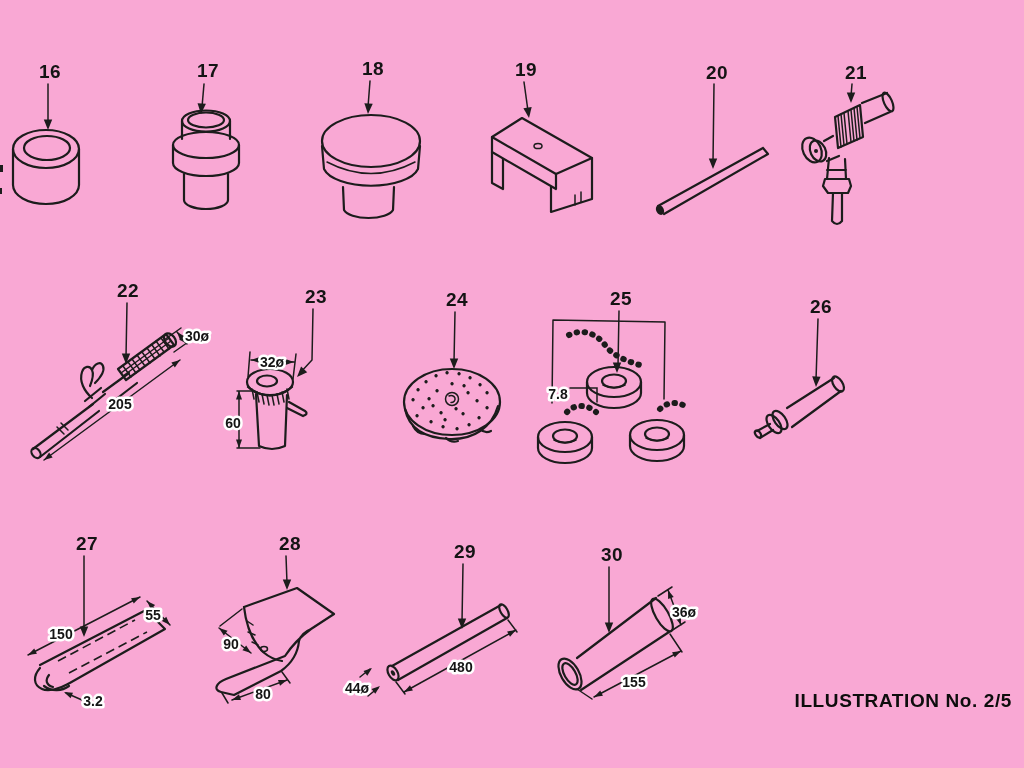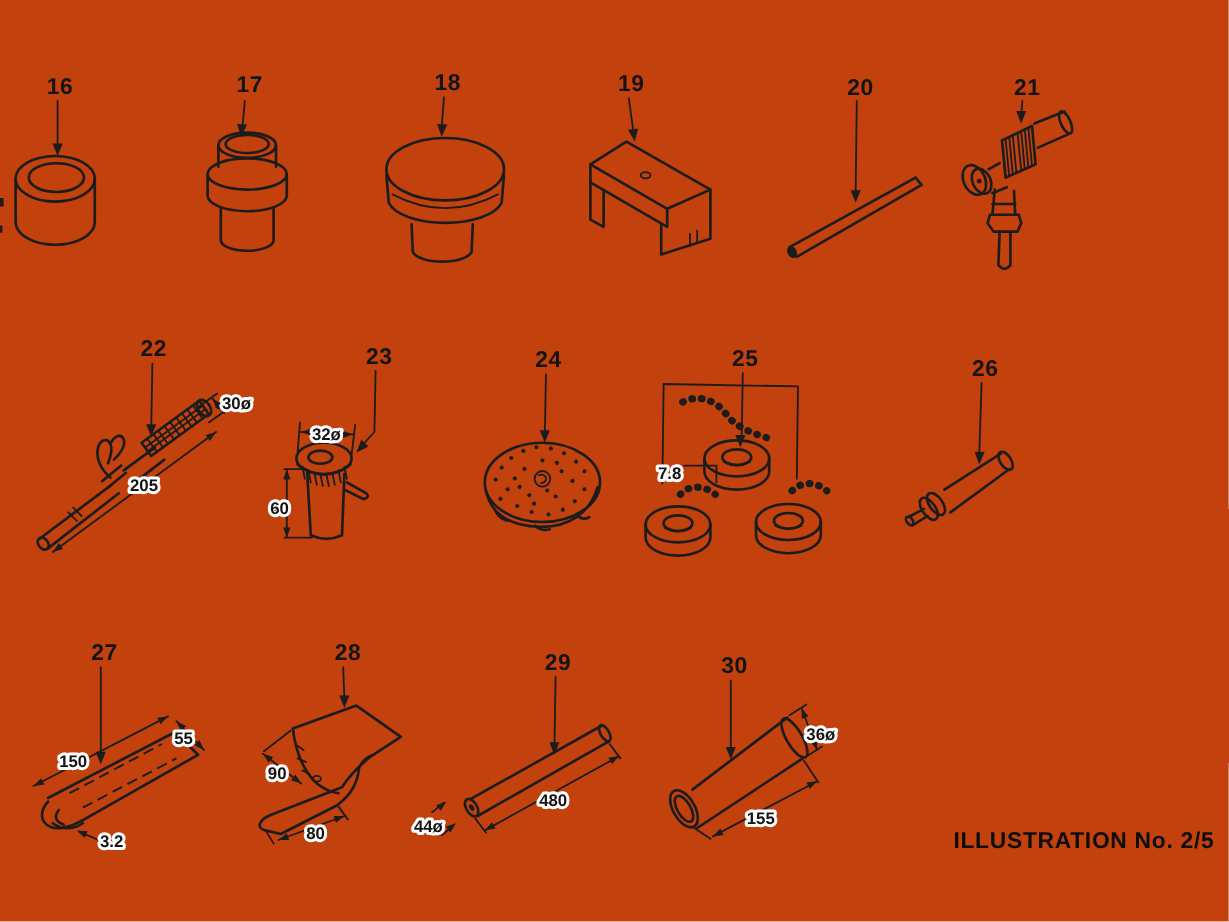--- a/index.html
+++ b/index.html
@@ -1,16 +1,16 @@
 <!DOCTYPE html>
 <html><head>
 <meta charset="utf-8">
 <style>
   html,body{margin:0;padding:0;background:#ffffff;}
-  .page{position:relative;width:1024px;height:768px;background:#c2410c;overflow:hidden;
+  .page{position:relative;width:1024px;height:768px;background:#f9a8d4;overflow:hidden;
         font-family:"Liberation Sans",sans-serif;}
   svg{display:block}
   .ln{fill:none;stroke:#1c1c1c;stroke-width:2.2;stroke-linecap:round;stroke-linejoin:round}
   .th{fill:none;stroke:#1c1c1c;stroke-width:1.5;stroke-linecap:round}
   .hatch{fill:none;stroke:#1c1c1c;stroke-width:1.5;stroke-linecap:round}
   .bead{fill:none;stroke:#1c1c1c;stroke-width:6;stroke-dasharray:.5 7.5;stroke-linecap:round}
   .dash{fill:none;stroke:#1c1c1c;stroke-width:1.6;stroke-dasharray:9 5}
   .fl{fill:#1c1c1c;stroke:none}
   .num{font:700 19px "Liberation Sans",sans-serif;fill:#141414;letter-spacing:.5px}
   .dim{font:700 14px "Liberation Sans",sans-serif;fill:#141414;paint-order:stroke fill;

